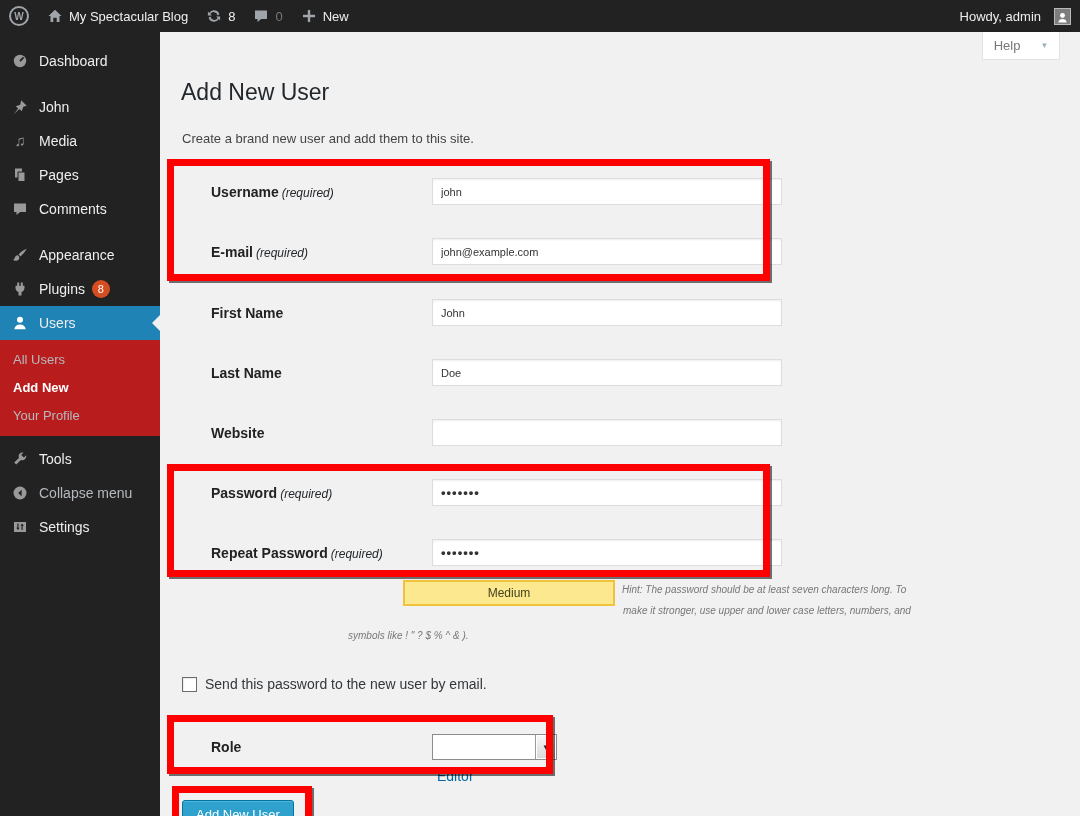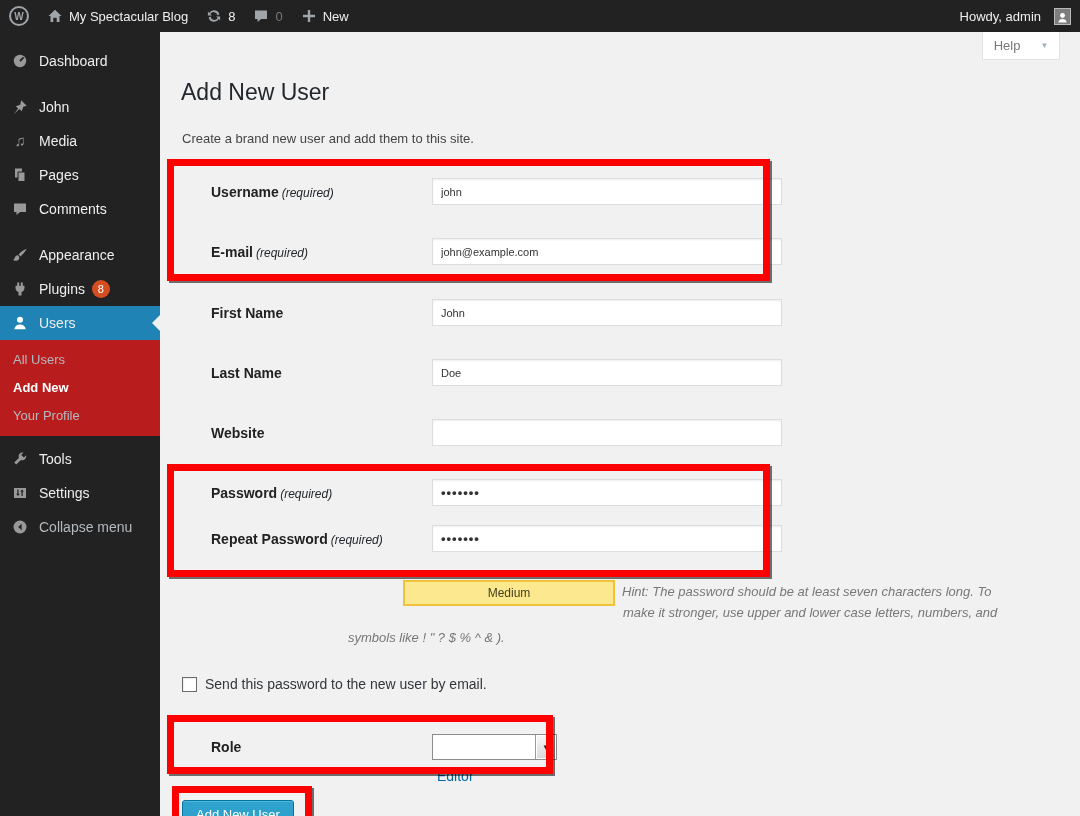--- a/index.html
+++ b/index.html
@@ -84,21 +84,21 @@
     padding:3px 8px; font-size:11px; color:#333; font-family:"Liberation Sans",sans-serif;
     box-shadow: inset 0 1px 2px rgba(0,0,0,.07); outline:none;
   }
   .pw { letter-spacing:1px; font-weight:bold; font-size:13px; }
 
   .strength-box {
     position:absolute; left:243px; top:548px; width:212px; height:26px;
     background:#fbe88f; border:2px solid #f0c33c; color:#46411e;
     font-size:12px; display:flex; align-items:center; justify-content:center;
   }
-  .hint-line { position:absolute; font-size:13px; font-style:italic; color:#777; white-space:nowrap; }
+  .hint-line { position:absolute; font-size:10px; font-style:italic; color:#777; white-space:nowrap; }
   .hint-1 { left:462px; top:552px; }
   .hint-2 { left:463px; top:573px; }
   .hint-3 { left:188px; top:598px; }
 
   .checkbox {
     appearance:none; -webkit-appearance:none; width:15px; height:15px;
     border:1px solid #6b6b6b; background:#fff; margin:0; cursor:pointer;
     box-shadow: inset 1px 1px 1px rgba(0,0,0,.08);
   }
   .cb-text { margin-left:8px; font-size:14px; color:#32373c; }
@@ -271,39 +271,39 @@
       <svg class="ic" viewBox="0 0 16 16">
           <path d="M14.2 4.3a3.9 3.9 0 0 1-5.3 4.6l-4.7 4.7-2-2 4.7-4.7a3.9 3.9 0 0 1 4.6-5.3L9.2 3.9l2.7 2.7z"></path>
         </svg>
     </span>
     <span class="mi-label">Tools</span>
   </div>
 
   <div class="menu-item">
     <span class="mi-icon">
       <svg class="ic" viewBox="0 0 16 16">
+          <circle cx="8" cy="8" r="6.5"></circle>
+          <path fill="#222" d="M9.6 4.8L6.2 8l3.4 3.2z"></path>
+        </svg>
+    </span>
+    <span class="mi-label" style="color:#b4b9be">Collapse menu</span>
+  </div>
+
+  <div class="menu-item">
+    <span class="mi-icon">
+      <svg class="ic" viewBox="0 0 16 16">
           <path d="M2 3h12v10H2z"></path>
           <g fill="#222">
             <path d="M5.3 4.5h1.2v4.2h1.2L6 11 4.2 8.7h1.1z"></path>
             <path d="M9.5 11h1.2V6.8h1.2L10.1 4.5 8.3 6.8h1.2z"></path>
           </g>
         </svg>
     </span>
     <span class="mi-label">Settings</span>
   </div>
-
-  <div class="menu-item">
-    <span class="mi-icon">
-      <svg class="ic" viewBox="0 0 16 16">
-          <circle cx="8" cy="8" r="6.5"></circle>
-          <path fill="#222" d="M9.6 4.8L6.2 8l3.4 3.2z"></path>
-        </svg>
-    </span>
-    <span class="mi-label" style="color:#b4b9be">Collapse menu</span>
-  </div>
 </div>
 
 <div class="content">
 
   <div class="help-tab">
     <span>Help</span>
     <span class="help-arrow">▼</span>
   </div>
 
   <h1 class="page-title">Add New User</h1>
@@ -338,21 +338,21 @@
     <input class="tinput" type="text" value="" style="">
   </div>
 
   <div class="frow" style="top:447px">
     <div class="flabel">
       <span>Password</span><span class="req">(required)</span>
     </div>
     <input class="tinput pw" type="text" value="•••••••" style="">
   </div>
 
-  <div class="frow" style="top:493px">
+  <div class="frow" style="top:507px">
     <div class="flabel">
       <span>Repeat Password</span><span class="req">(required)</span>
     </div>
     <input class="tinput pw" type="text" value="•••••••" style="">
   </div>
 
   <div class="strength-box">Medium</div>
   <div class="hint-line hint-1">Hint: The password should be at least seven characters long. To</div>
   <div class="hint-line hint-2">make it stronger, use upper and lower case letters, numbers, and</div>
   <div class="hint-line hint-3">symbols like ! " ? $ % ^ &amp; ).</div>

